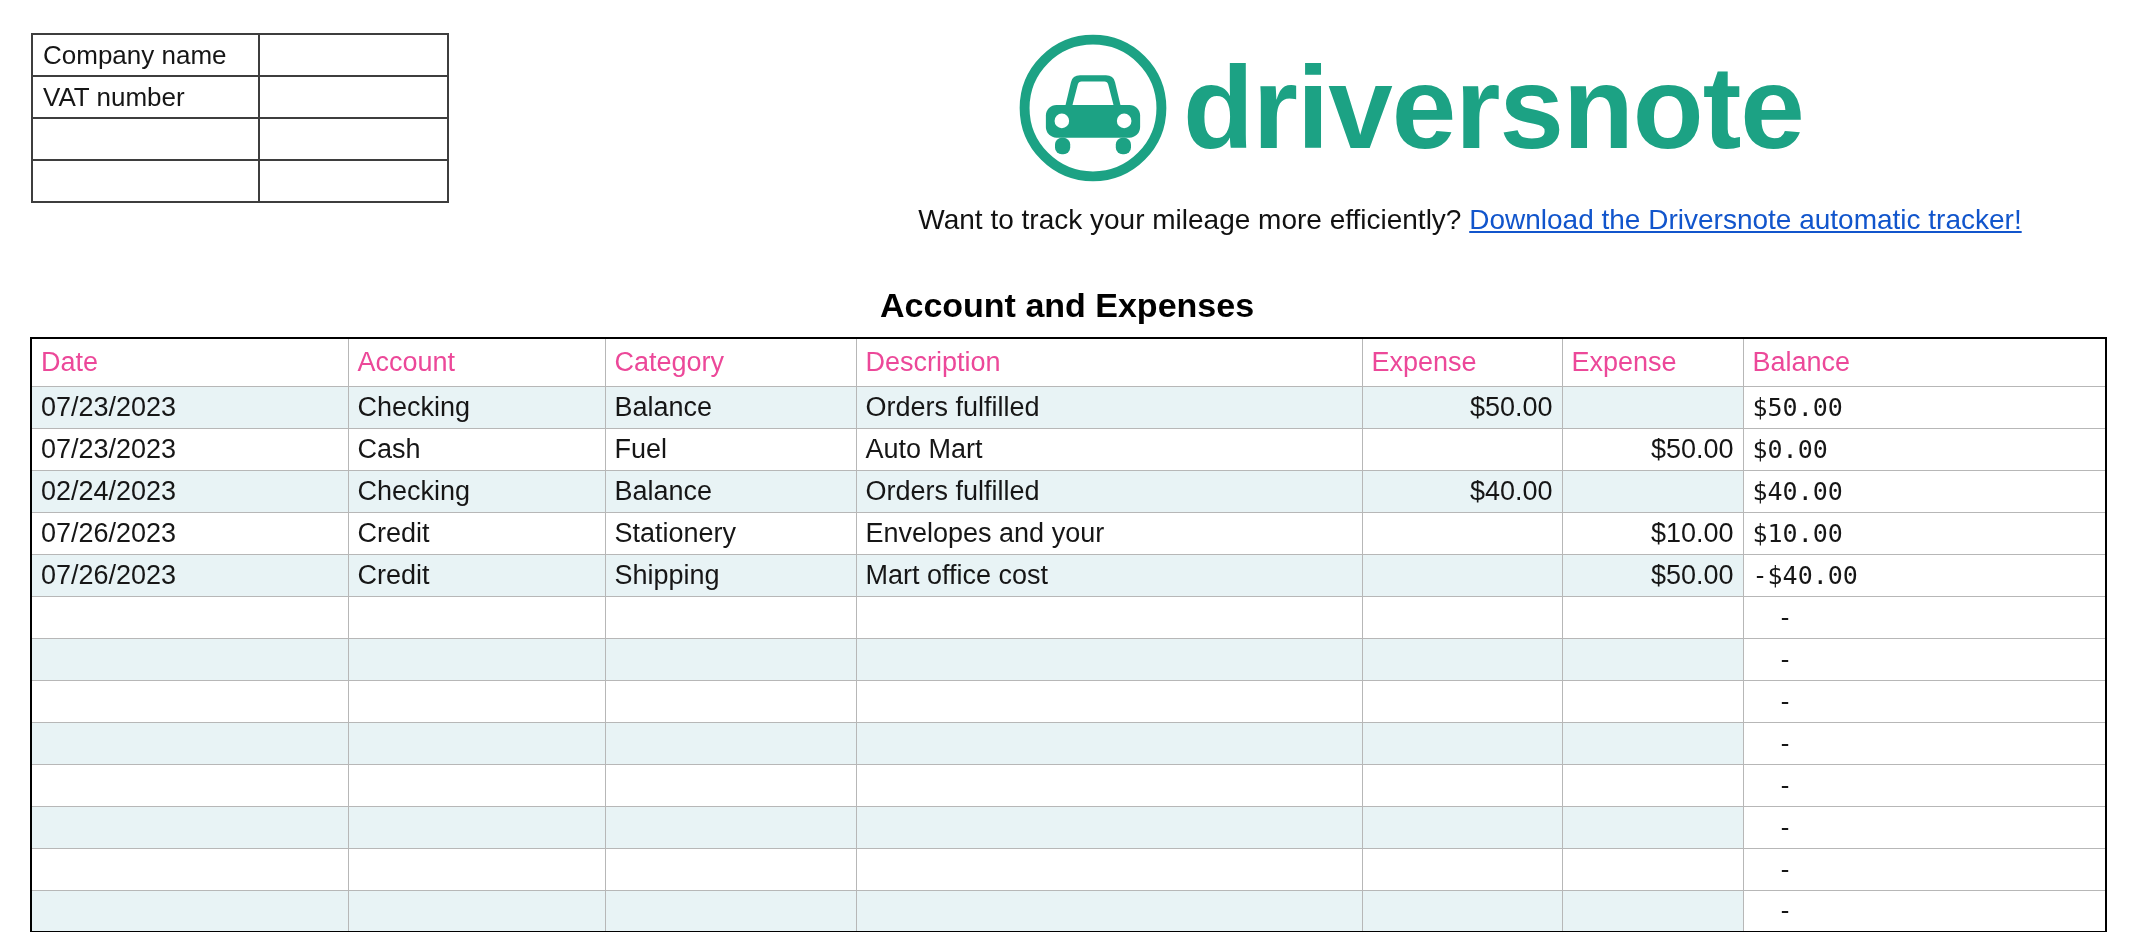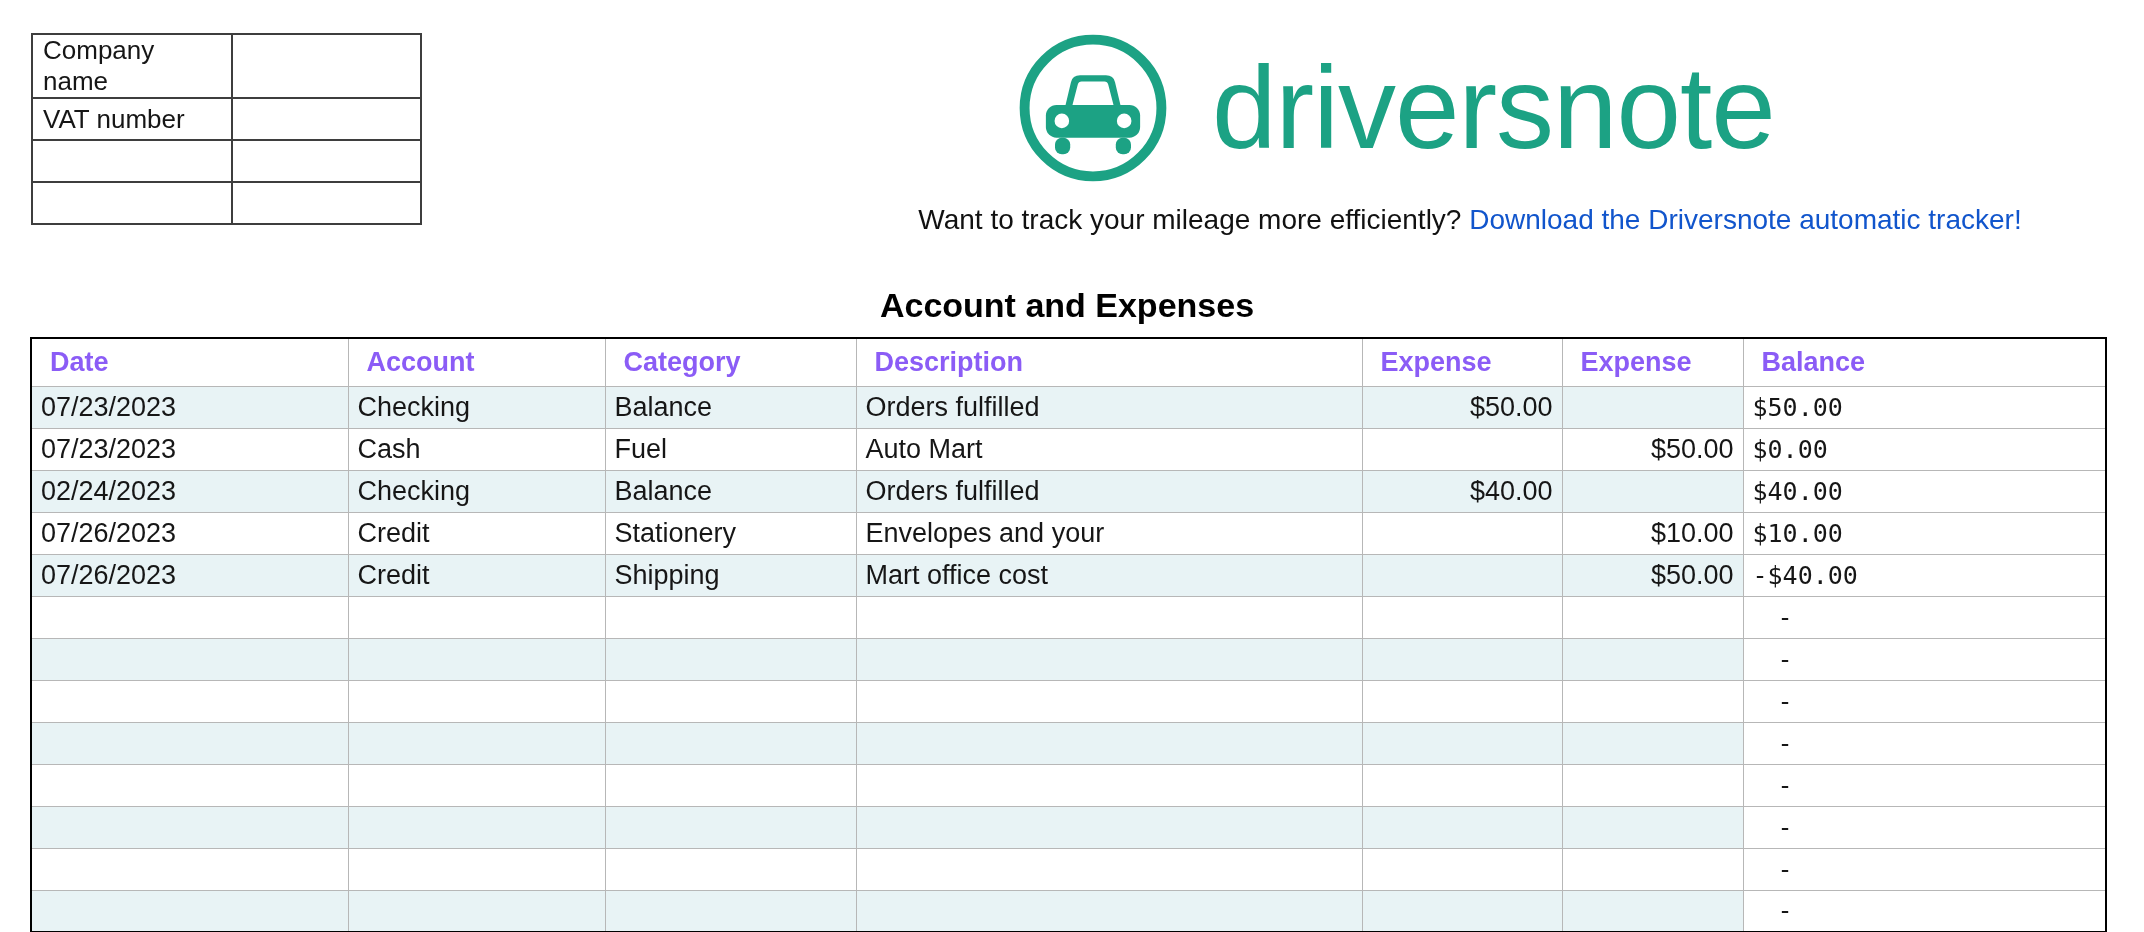--- a/index.html
+++ b/index.html
@@ -26,73 +26,74 @@
     border-collapse:collapse;table-layout:fixed;
   }
   .company-table td{
     border:2px solid #3E3E3E;
     height:42px;
     font-size:26px;
     padding:0 10px;
     color:#161616;
     background:#fff;
   }
-  .company-table td.c-label{width:200px;}
+  .company-table td.c-label{width:227px;}
   .company-table td.c-value{width:189px;}
 
   
   .logo{
     position:absolute;left:1017px;top:28px;
     display:flex;align-items:center;
   }
   .logo svg{width:152px;height:160px;flex:0 0 auto;}
   .logo .wordmark{
     font-size:116px;
     line-height:160px;
     color:var(--green);
-    margin-left:43px;
+    margin-left:14px;
     letter-spacing:-1px;
-    font-weight:400;
+    font-weight:700;
   }
 
   
   .tagline{
     position:absolute;top:204px;left:1470px;
     transform:translateX(-50%);
     white-space:nowrap;
     font-size:28px;
     color:#111;
   }
   .tagline a{
     color:var(--link);
+    text-decoration:underline;
     cursor:pointer;
   }
 
   
   .sheet-title{
     position:absolute;top:286px;left:1067px;
     transform:translateX(-50%);
     font-size:34px;font-weight:700;color:#000;
     white-space:nowrap;
   }
 
   
   .main-table{
     position:absolute;left:30px;top:337px;
     width:2075px;
     border-collapse:collapse;table-layout:fixed;
     border:2px solid #000;
   }
   .main-table th{
     height:48px;
-    font-size:27px;font-weight:700;
+    font-size:27px;font-weight:400;
     text-align:left;
-    padding:0 18px;
+    padding:0 9px;
     border:1px solid var(--grid);
-    background:#fff;color:#8b5cf6;
+    background:#fff;color:#ec4899;
     overflow:hidden;white-space:nowrap;
   }
   .main-table td{
     height:42px;
     font-size:27px;
     padding:0 9px;
     border:1px solid var(--grid);
     background:#fff;
     overflow:hidden;white-space:nowrap;
     color:#161616;

